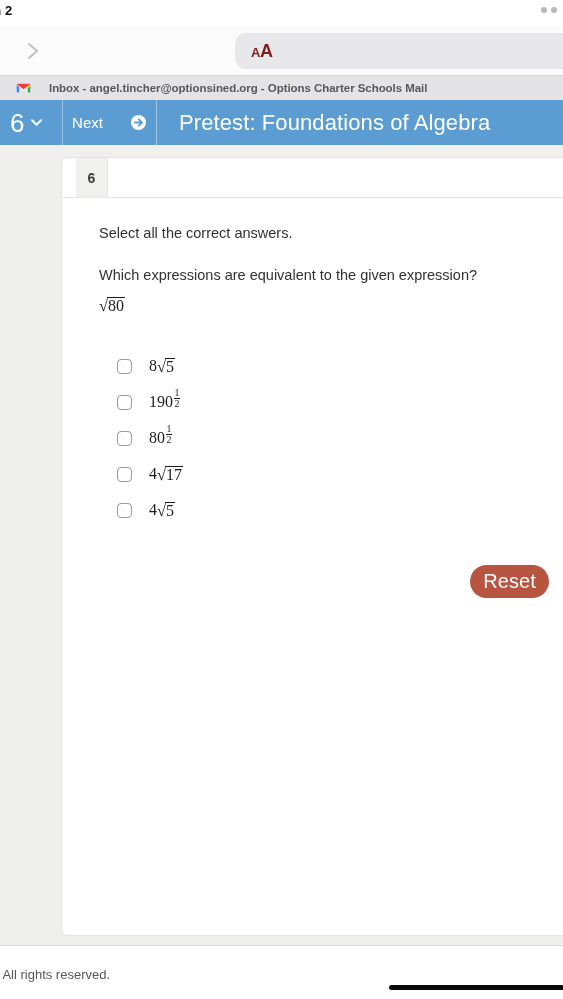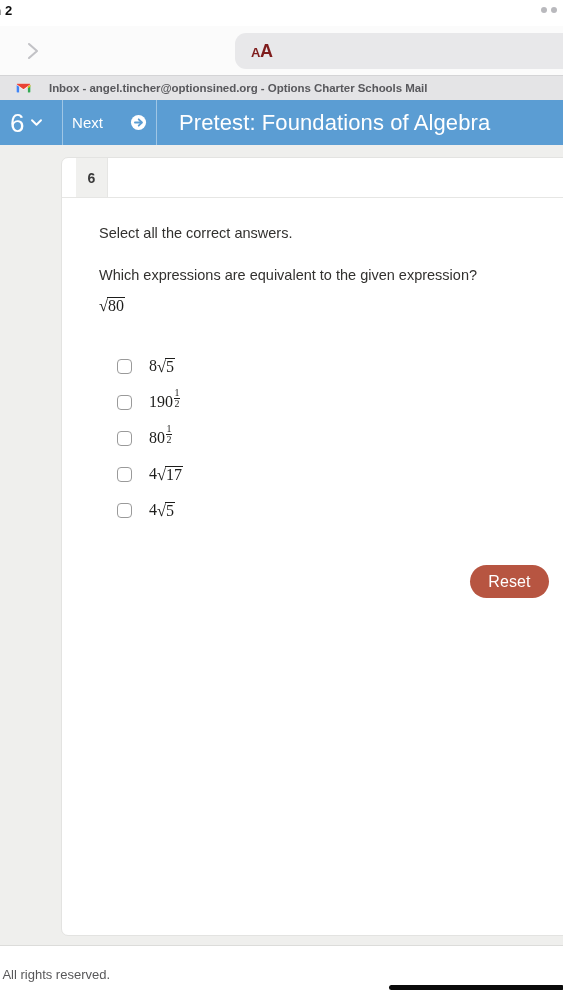--- a/index.html
+++ b/index.html
@@ -318,21 +318,21 @@
     top: 407px;
   }
   .reset-btn {
     display: block;
     width: 79px;
     height: 33px;
     background: #b75541;
     border: none;
     border-radius: 17px;
     color: #ffffff;
-    font-size: 16px;
+    font-size: 20px;
     font-family: "Liberation Sans", sans-serif;
     cursor: pointer;
     letter-spacing: .1px;
   }
 
   
   .footer {
     position: relative;
     height: 54px;
     background: #ffffff;

